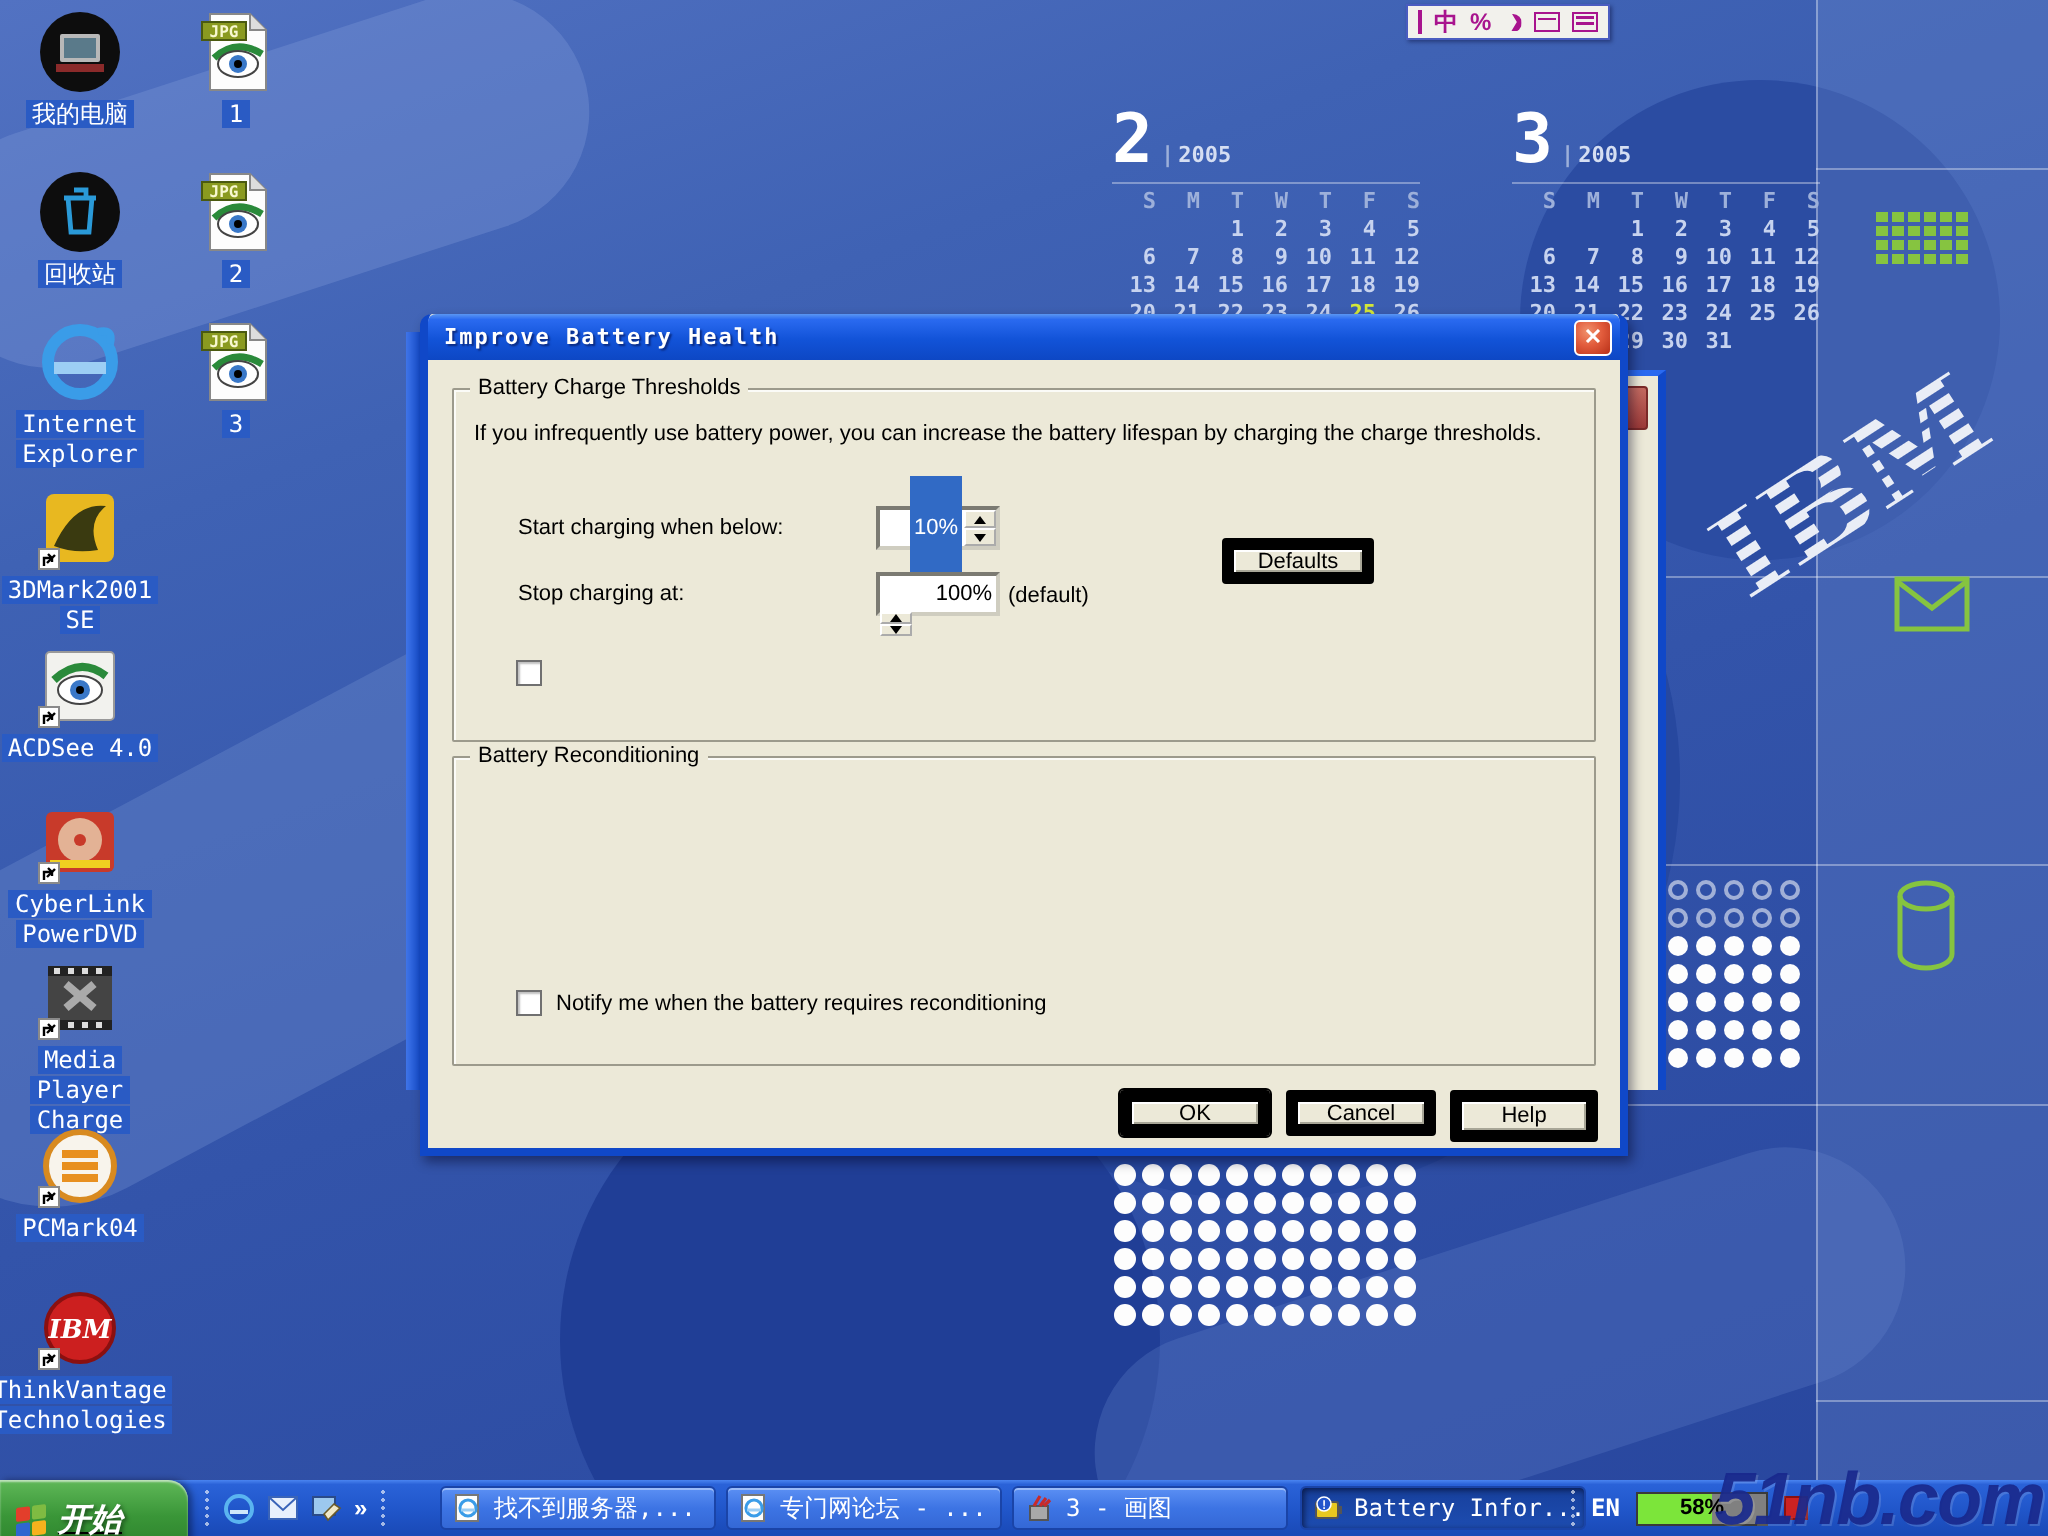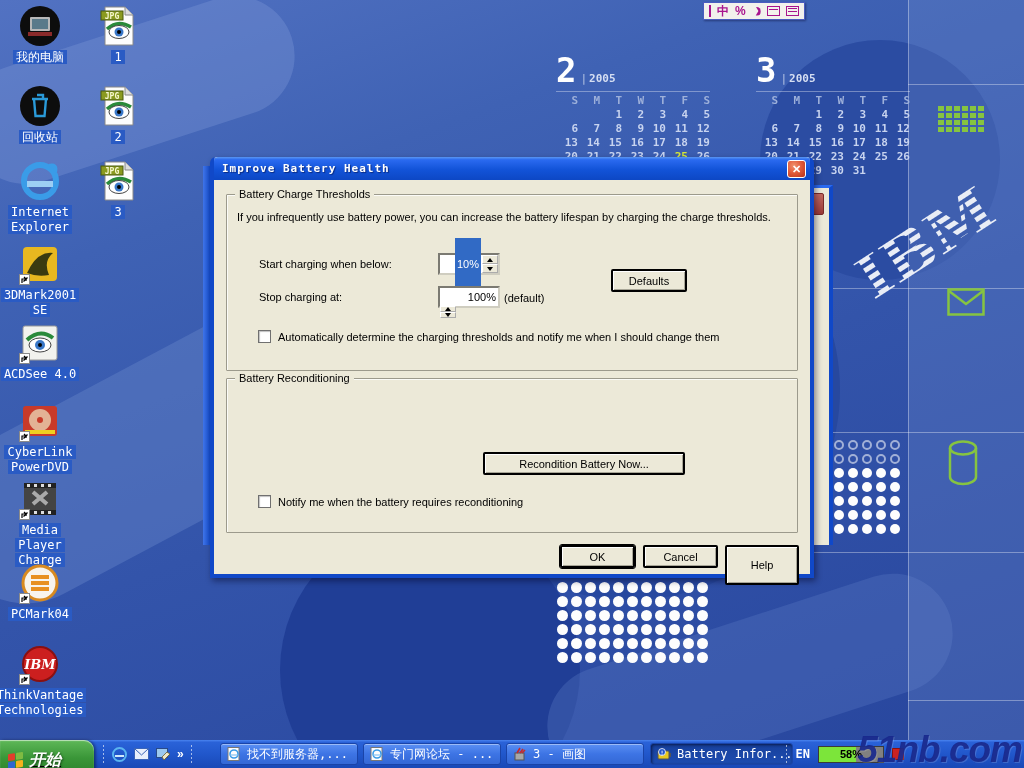--- a/index.html
+++ b/index.html
@@ -64,21 +64,21 @@
       box-shadow:1px 1px 0 rgba(255,255,255,0.8) inset; }
   .grp-legend { position:absolute; top:-7px; left:8px; background:#ece9d8; padding:0 4px; font-size:11px; }
   .abs { position:absolute; }
   .spin { width:62px; height:22px; background:#fff; border:2px inset #cfcdc0; display:flex; }
   .spin .val { flex:1; text-align:right; font-size:11px; line-height:18px; padding-right:2px; }
   .spin .val.sel { align-self:center; margin-right:1px; background:#316ac5; color:#fff; padding:17px 2px; flex:none; margin-left:auto; }
   .spin .btns { width:16px; display:flex; flex-direction:column; }
   .spin .sb { flex:1; background:#ece9d8; border:1px outset #fff; display:flex; align-items:center; justify-content:center; }
   .tri-up { width:0; height:0; border-left:3px solid transparent; border-right:3px solid transparent; border-bottom:4px solid #000; }
   .tri-dn { width:0; height:0; border-left:3px solid transparent; border-right:3px solid transparent; border-top:4px solid #000; }
-  .btn { background:#ece9d8; border:2px solid #000000; border-radius:2px;
+  .btn { background:#ece9d8; border:6px solid #000000; border-radius:2px;
       box-shadow:inset 1px 1px 0 #fff, inset -1px -1px 0 #a8a697; font-size:11px; text-align:center; }
   .btn.default { outline:1px solid #000; }
   .chk { display:flex; align-items:center; gap:7px; }
   .chk .box { width:13px; height:13px; background:#fff; border:1px solid #707070;
       box-shadow:inset 1px 1px 1px rgba(0,0,0,0.25); }
 
   
   .taskbar { position:absolute; left:0; bottom:0; width:1024px; height:28px; z-index:8;
       background:linear-gradient(180deg,#4a84f0 0%,#2a62d8 8%,#2157cb 50%,#1a4ab8 95%); }
   .start-btn { position:absolute; left:0; top:0; width:94px; height:40px; border-radius:0 10px 10px 0;
@@ -661,36 +661,34 @@
               <i class="tri-up"></i>
             </span>
           <span class="sb">
               <i class="tri-dn"></i>
             </span>
         </span>
       </div>
       <div class="abs" style="left:277px;top:97px;">(default)</div>
       <div class="abs chk" style="left:31px;top:135px;">
         <span class="box"></span>
-        <span>Automatically determine the charging thresholds and notify me when I should change them</span>
       </div>
     </fieldset>
 
     <fieldset class="grp" style="top:198px;height:155px;border:1px solid #9c9a8c;">
       <span class="grp-legend">Battery Reconditioning</span>
-      <button class="btn abs" style="left:256px;top:73px;width:202px;height:23px;">Recondition Battery Now...</button>
       <div class="abs chk" style="left:31px;top:116px;">
         <span class="box"></span>
         <span>Notify me when the battery requires reconditioning</span>
       </div>
     </fieldset>
 
     <button class="btn default abs" style="left:346px;top:365px;width:75px;height:23px;">OK</button>
     <button class="btn abs" style="left:429px;top:365px;width:75px;height:23px;">Cancel</button>
-    <button class="btn abs" style="left:511px;top:365px;width:74px;height:40px;">Help</button>
+    <button class="btn abs" style="left:511px;top:365px;width:74px;height:26px;">Help</button>
   </div>
 </div>
 
 <div class="imebar">
   <span class="ime-handle"></span>
   <span class="ime-glyph">中</span>
   <span class="ime-glyph">%</span>
   <span class="ime-moon"></span>
   <span class="ime-kbd"></span>
   <span class="ime-menu"></span>

